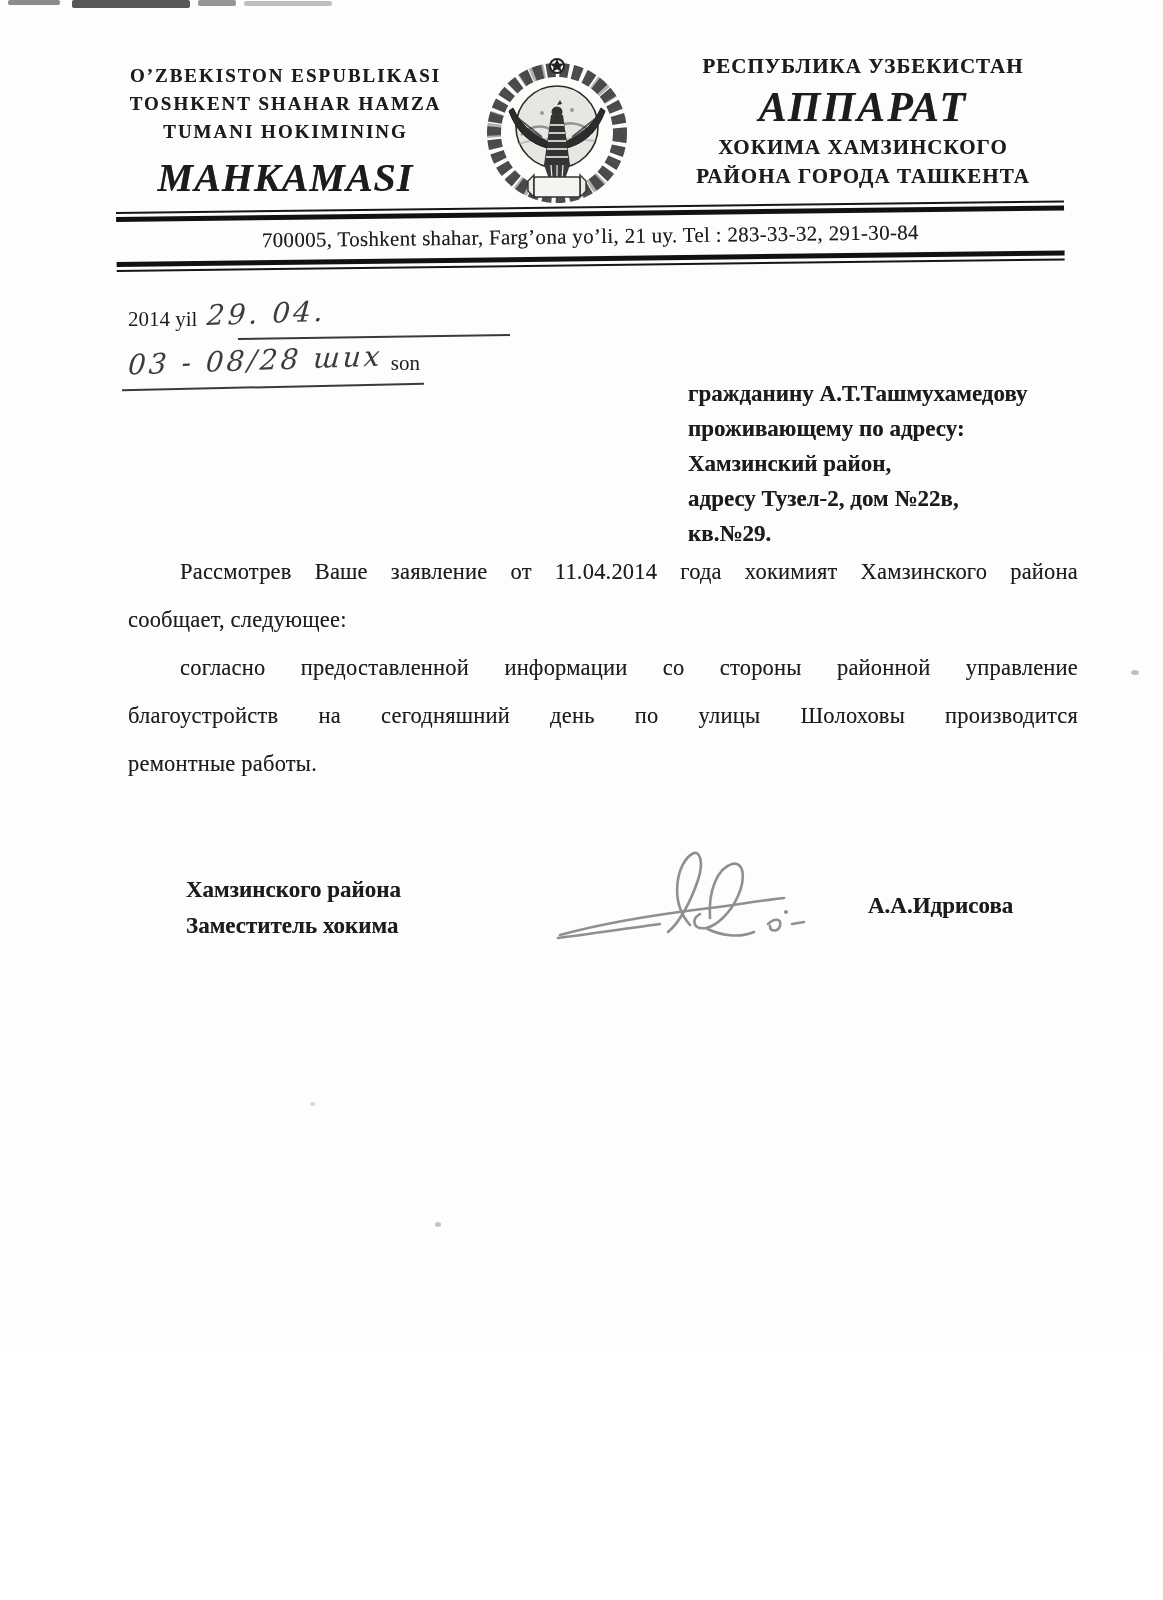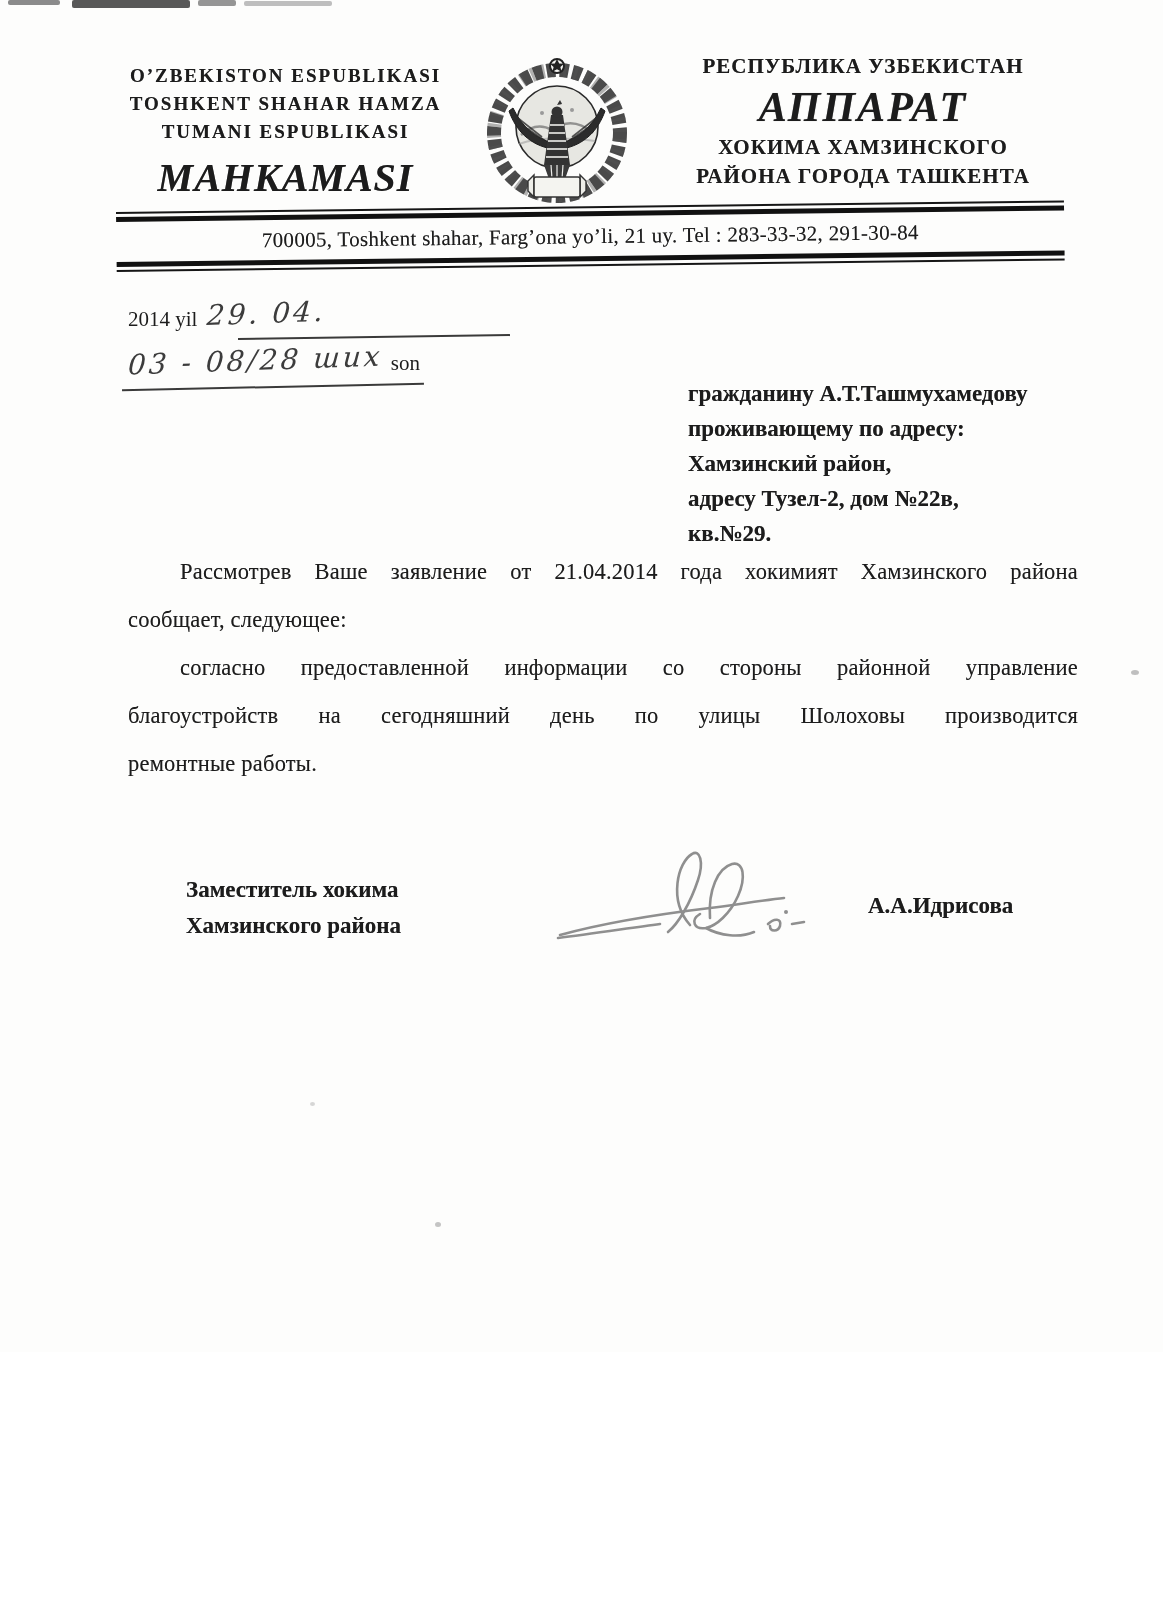--- a/index.html
+++ b/index.html
@@ -71,21 +71,21 @@
   <div class="mark" style="left:198px;top:0;width:38px;height:6px;opacity:.5;"></div>
   <div class="mark" style="left:244px;top:1px;width:88px;height:5px;opacity:.3;"></div>
   <div class="speck" style="left:1131px;top:670px;width:8px;height:5px;opacity:.55;"></div>
   <div class="speck" style="left:435px;top:1222px;width:6px;height:5px;opacity:.5;"></div>
   <div class="speck" style="left:328px;top:1573px;width:13px;height:7px;opacity:.6;"></div>
   <div class="speck" style="left:310px;top:1102px;width:5px;height:4px;opacity:.35;"></div>
 
   <div class="hdr-left">
     <div class="small">O’ZBEKISTON ESPUBLIKASI</div>
     <div class="small">TOSHKENT SHAHAR HAMZA</div>
-    <div class="small">TUMANI ESPUBLIKASI</div>
+    <div class="small">TUMANI HOKIMINING</div>
     <div class="big">MAHKAMASI</div>
   </div>
 
   <div class="emblem">
     <svg viewBox="0 0 170 152" width="170" height="152" xmlns="http://www.w3.org/2000/svg">
 
       <circle cx="85" cy="78" r="63" fill="none" stroke="#222" stroke-width="14" stroke-dasharray="9 4" opacity=".82"></circle>
       <circle cx="85" cy="78" r="63" fill="none" stroke="#555" stroke-width="14" stroke-dasharray="3 8" stroke-dashoffset="5" opacity=".45"></circle>
 
       <circle cx="85" cy="11" r="7" fill="#f6f6f3" stroke="#222" stroke-width="2"></circle>
@@ -165,30 +165,30 @@
 
   <div class="recipient">
     <div>гражданину А.Т.Ташмухамедову</div>
     <div>проживающему по адресу:</div>
     <div>Хамзинский район,</div>
     <div>адресу Тузел-2, дом №22в,</div>
     <div>кв.№29.</div>
   </div>
 
   <div class="body-block">
-    <div class="bline indent">Рассмотрев Ваше заявление от 21.04.2014 года хокимият Хамзинского района</div>
+    <div class="bline indent">Рассмотрев Ваше заявление от 11.04.2014 года хокимият Хамзинского района</div>
     <div class="bline left">сообщает, следующее:</div>
     <div class="bline indent">согласно  предоставленной  информации  со  стороны  районной  управление</div>
     <div class="bline">благоустройств  на  сегодняшний  день  по  улицы  Шолоховы  производится</div>
     <div class="bline left">ремонтные работы.</div>
   </div>
 
   <div class="sig-title">
+    <div>Хамзинского района</div>
     <div>Заместитель хокима</div>
-    <div>Хамзинского района</div>
   </div>
   <div class="sig-scribble">
     <svg viewBox="0 0 310 130" width="310" height="130" xmlns="http://www.w3.org/2000/svg">
       <g fill="none" stroke="#8f8f8f" stroke-width="2.6" stroke-linecap="round">
         <path d="M150,85 C128,60 138,22 152,14 C160,9 164,22 158,40 C150,64 138,84 128,92"></path>
         <path d="M170,78 C168,50 178,28 192,24 C204,21 206,38 198,56 C190,74 176,86 166,88 C154,90 150,80 160,74"></path>
         <path d="M20,95 C60,84 120,74 170,68 C200,64 226,60 244,58"></path>
         <path d="M18,98 C50,94 90,88 120,84"></path>
         <path d="M166,88 C180,96 200,98 214,92"></path>
         <path d="M228,84 C234,78 242,78 240,86 C238,92 230,92 230,86"></path>

